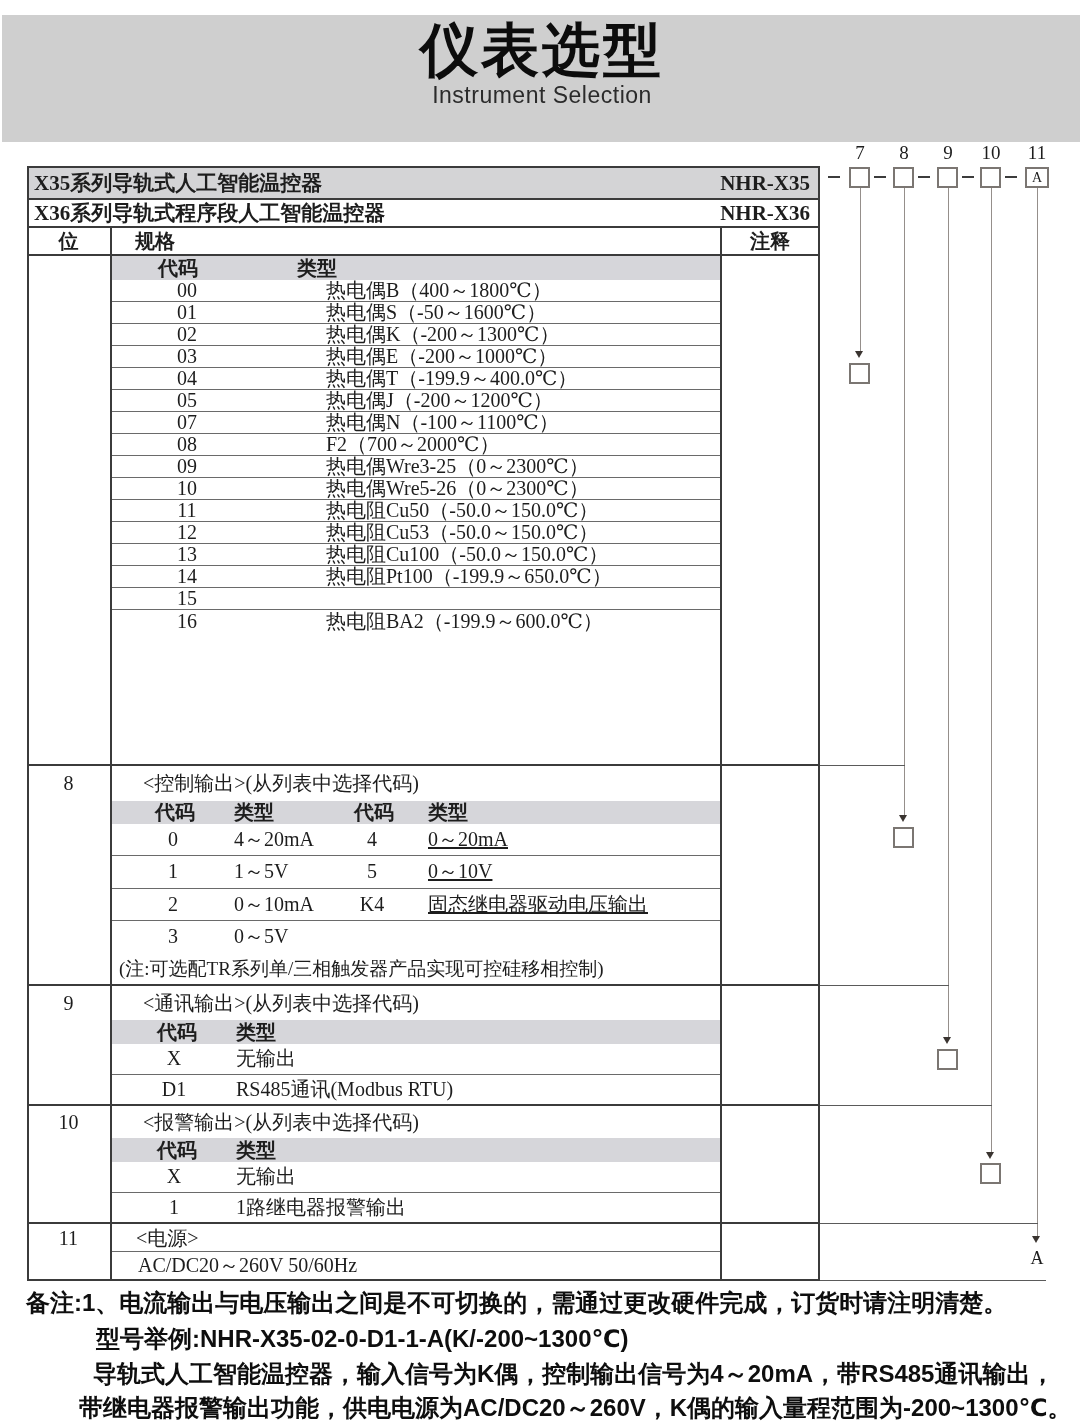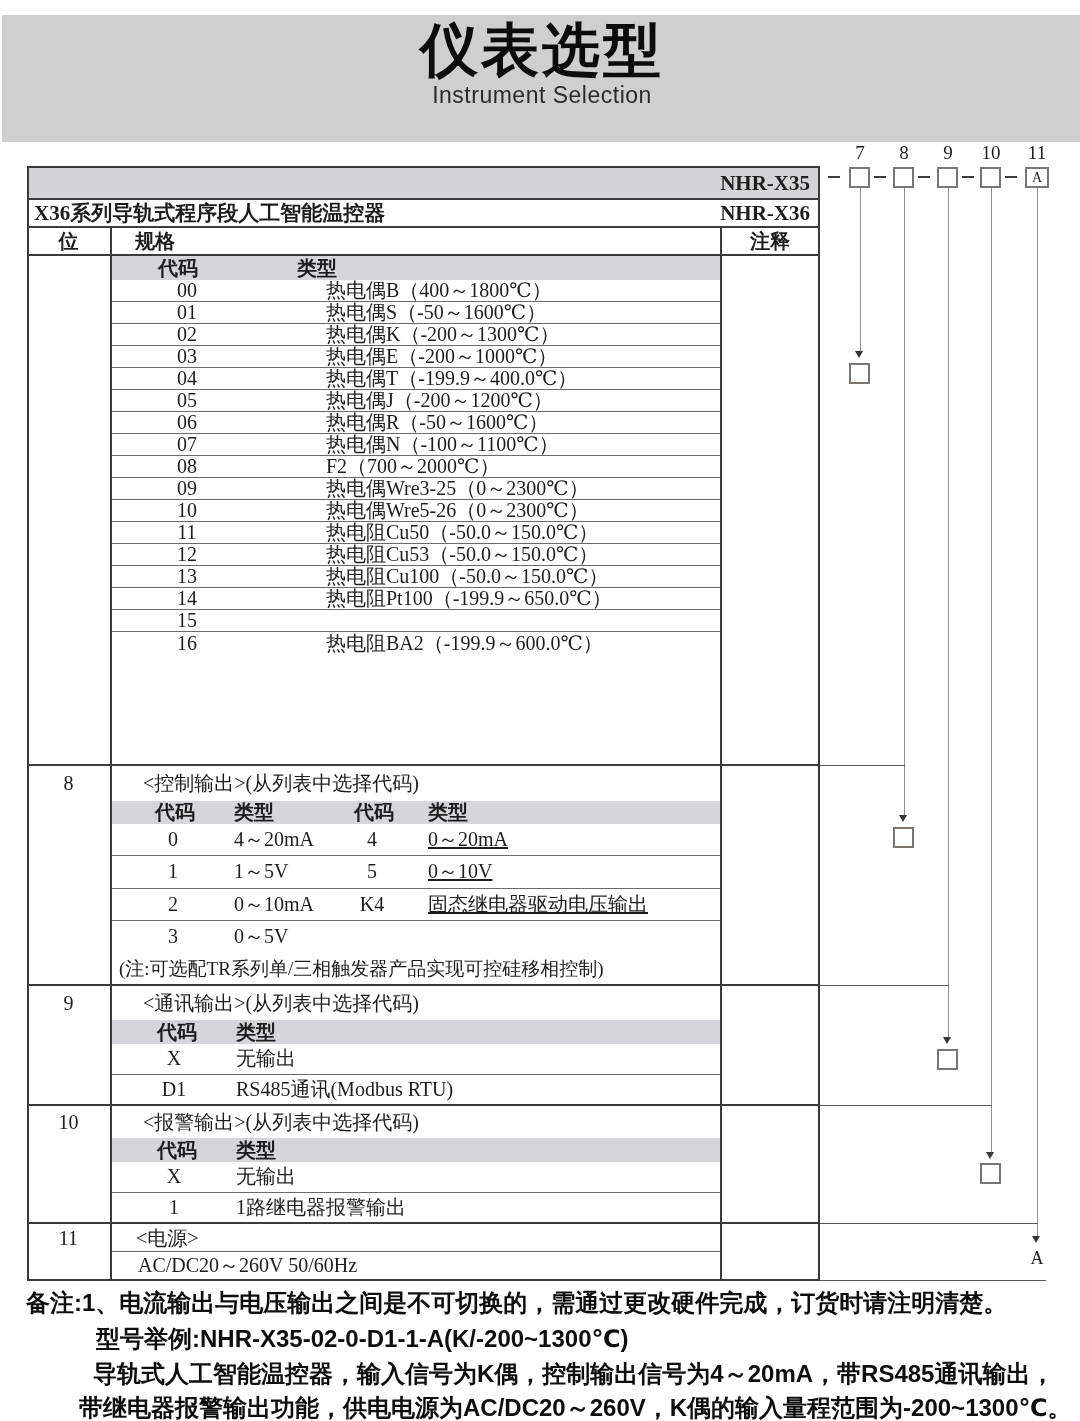--- a/index.html
+++ b/index.html
@@ -92,20 +92,21 @@
   <div class="hline" style="top:764px;"></div>
   <div class="hline" style="top:984px;"></div>
   <div class="hline" style="top:1104px;"></div>
   <div class="hline" style="top:1222px;"></div>
   <div class="hline" style="top:1279px;"></div>
   <div class="vline" style="left:27px;top:166px;height:1115px;"></div>
   <div class="vline" style="left:818px;top:166px;height:1115px;"></div>
   <div class="vline" style="left:110px;top:226px;height:1055px;"></div>
   <div class="vline" style="left:720px;top:226px;height:1055px;"></div>
 
+  <div class="t b f21" style="left:34px;top:168px;line-height:30px;">X35系列导轨式人工智能温控器</div>
   <div class="t b f21 right" style="left:600px;top:168px;width:210px;line-height:30px;">NHR-X35</div>
   <div class="t b f21" style="left:34px;top:200px;line-height:26px;">X36系列导轨式程序段人工智能温控器</div>
   <div class="t b f21 right" style="left:600px;top:200px;width:210px;line-height:26px;">NHR-X36</div>
   <div class="t b f20 center" style="left:27px;top:228px;width:83px;line-height:26px;">位</div>
   <div class="t b f20" style="left:135px;top:228px;line-height:26px;">规格</div>
   <div class="t b f20 center" style="left:720px;top:228px;width:100px;line-height:26px;">注释</div>
 
   <div class="rows" style="top:280px;">
 
       <div class="row in-row">
@@ -131,24 +132,20 @@
       <div class="row in-row">
         <span class="in-code">04</span>
         <span class="in-type">热电偶T（-199.9～400.0℃）</span>
       </div>
 
       <div class="row in-row">
         <span class="in-code">05</span>
         <span class="in-type">热电偶J（-200～1200℃）</span>
       </div>
 
-      <div class="row in-row">
-        <span class="in-code">06</span>
-        <span class="in-type">热电偶R（-50～1600℃）</span>
-      </div>
 
       <div class="row in-row">
         <span class="in-code">07</span>
         <span class="in-type">热电偶N（-100～1100℃）</span>
       </div>
 
       <div class="row in-row">
         <span class="in-code">08</span>
         <span class="in-type">F2（700～2000℃）</span>
       </div>

